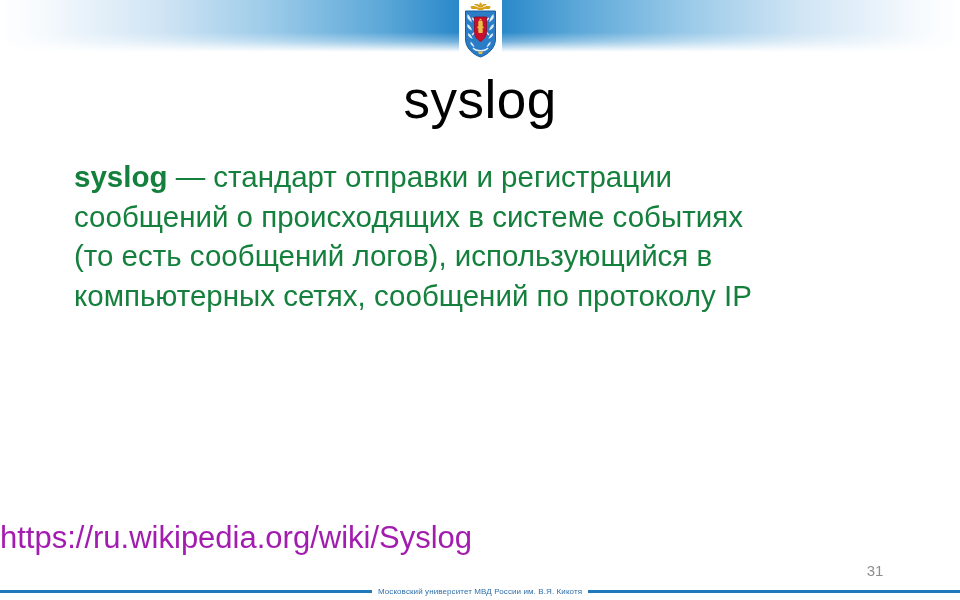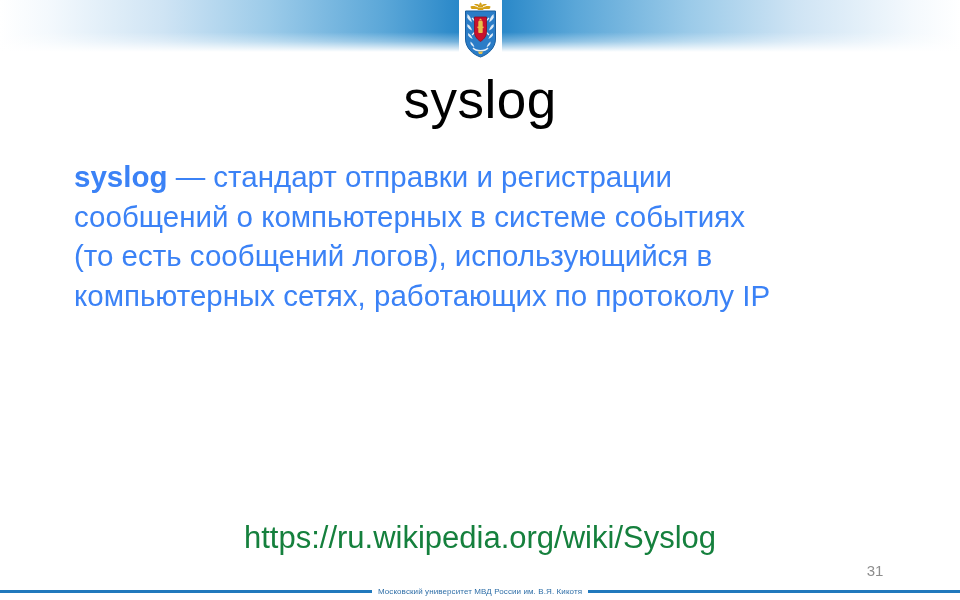--- a/index.html
+++ b/index.html
@@ -81,37 +81,37 @@
   }
 
   
   .body-text {
     position: absolute;
     left: 74px;
     top: 157px;
     width: 830px;
     font-size: 29.5px;
     line-height: 39.5px;
-    color: #3b82f6;
+    color: #15803d;
   }
   .body-text .lead {
     font-weight: bold;
   }
   .body-line { white-space: nowrap; }
 
   
   .source-url {
     position: absolute;
     left: 0;
     top: 519px;
     width: 960px;
-    text-align: center;
+    text-align: left;
     font-size: 31px;
     line-height: 38px;
-    color: #15803d;
+    color: #a21caf;
   }
 
   
   .page-number {
     position: absolute;
     left: 845px;
     top: 562px;
     width: 60px;
     text-align: center;
     font-size: 15px;
@@ -196,23 +196,23 @@
         <path d="M12 47 C15 50.5 24 50.5 27 47"></path>
       </g>
       <path d="M17 50.5 L22 50.5 L21 53 L18 53 Z" fill="#e8c04a"></path>
     </svg>
   </div>
 
   <div class="slide-title">syslog</div>
 
   <div class="body-text">
     <div class="body-line"><span class="lead">syslog</span><span> </span><span>—</span><span> стандарт отправки и регистрации</span></div>
-    <div class="body-line">сообщений о компьютерных в системе событиях</div>
+    <div class="body-line">сообщений о происходящих в системе событиях</div>
     <div class="body-line">(то есть сообщений логов), использующийся в</div>
-    <div class="body-line">компьютерных сетях, работающих по протоколу IP</div>
+    <div class="body-line">компьютерных сетях, сообщений по протоколу IP</div>
   </div>
 
   <div class="source-url">https://ru.wikipedia.org/wiki/Syslog</div>
 
   <div class="page-number">31</div>
 
   <div class="footer">
     <div class="footer-rule left"></div>
     <div class="footer-text">Московский университет МВД России им. В.Я. Кикотя</div>
     <div class="footer-rule right"></div>

